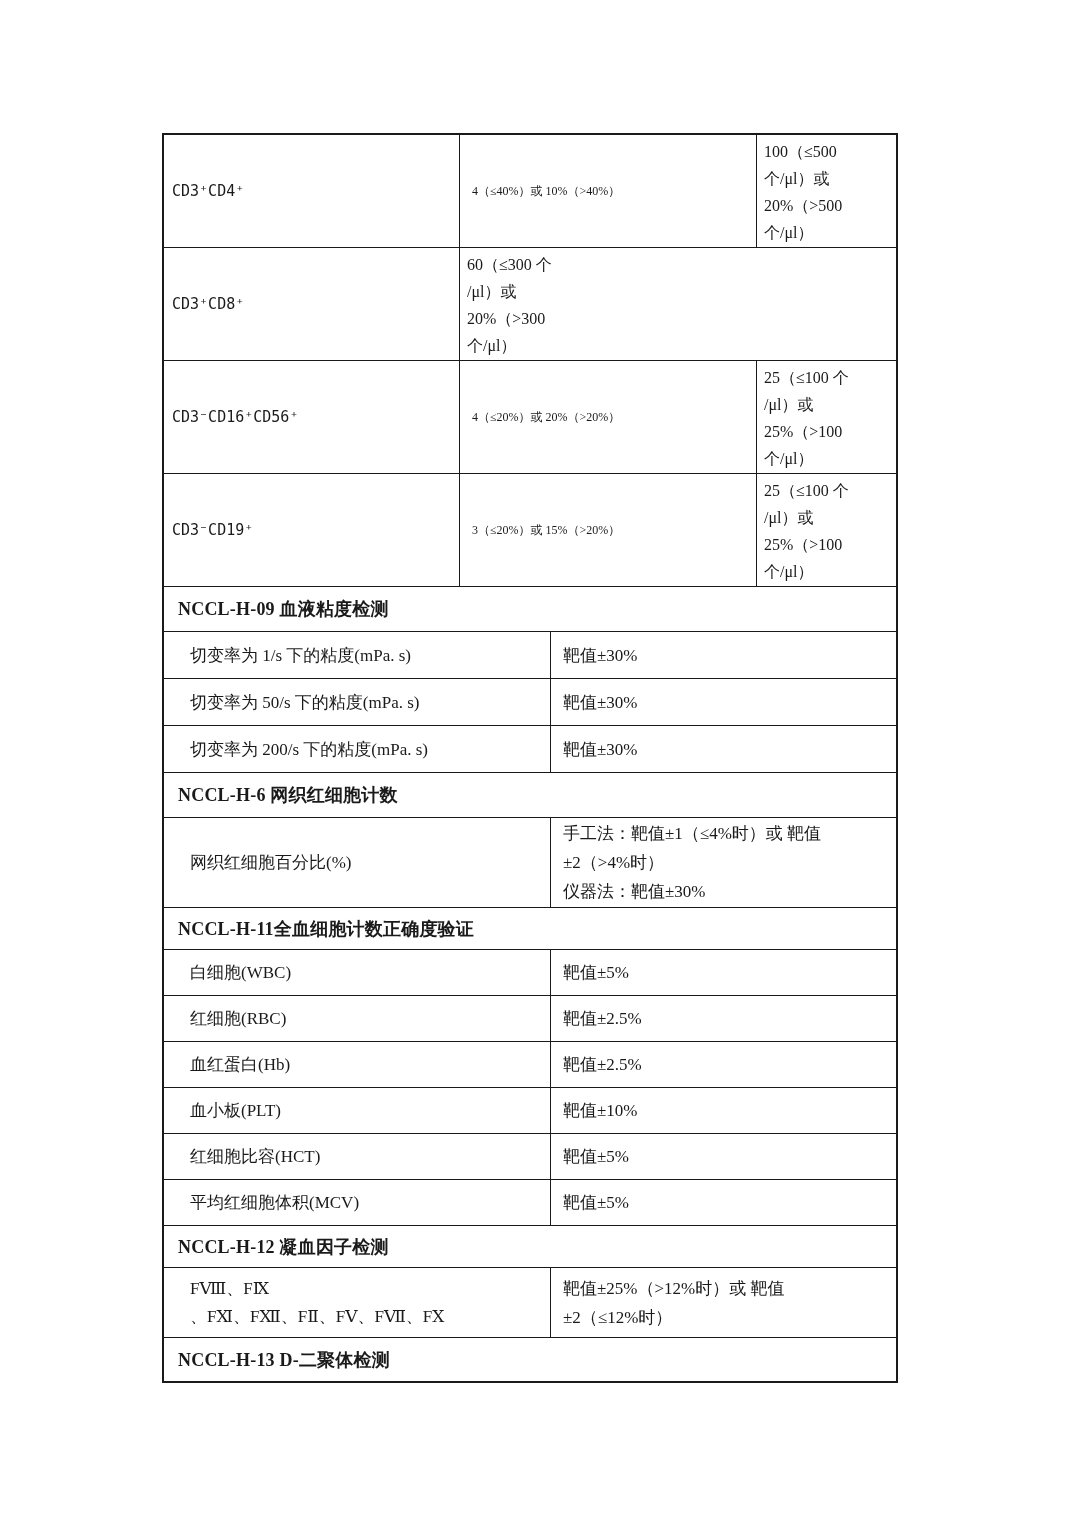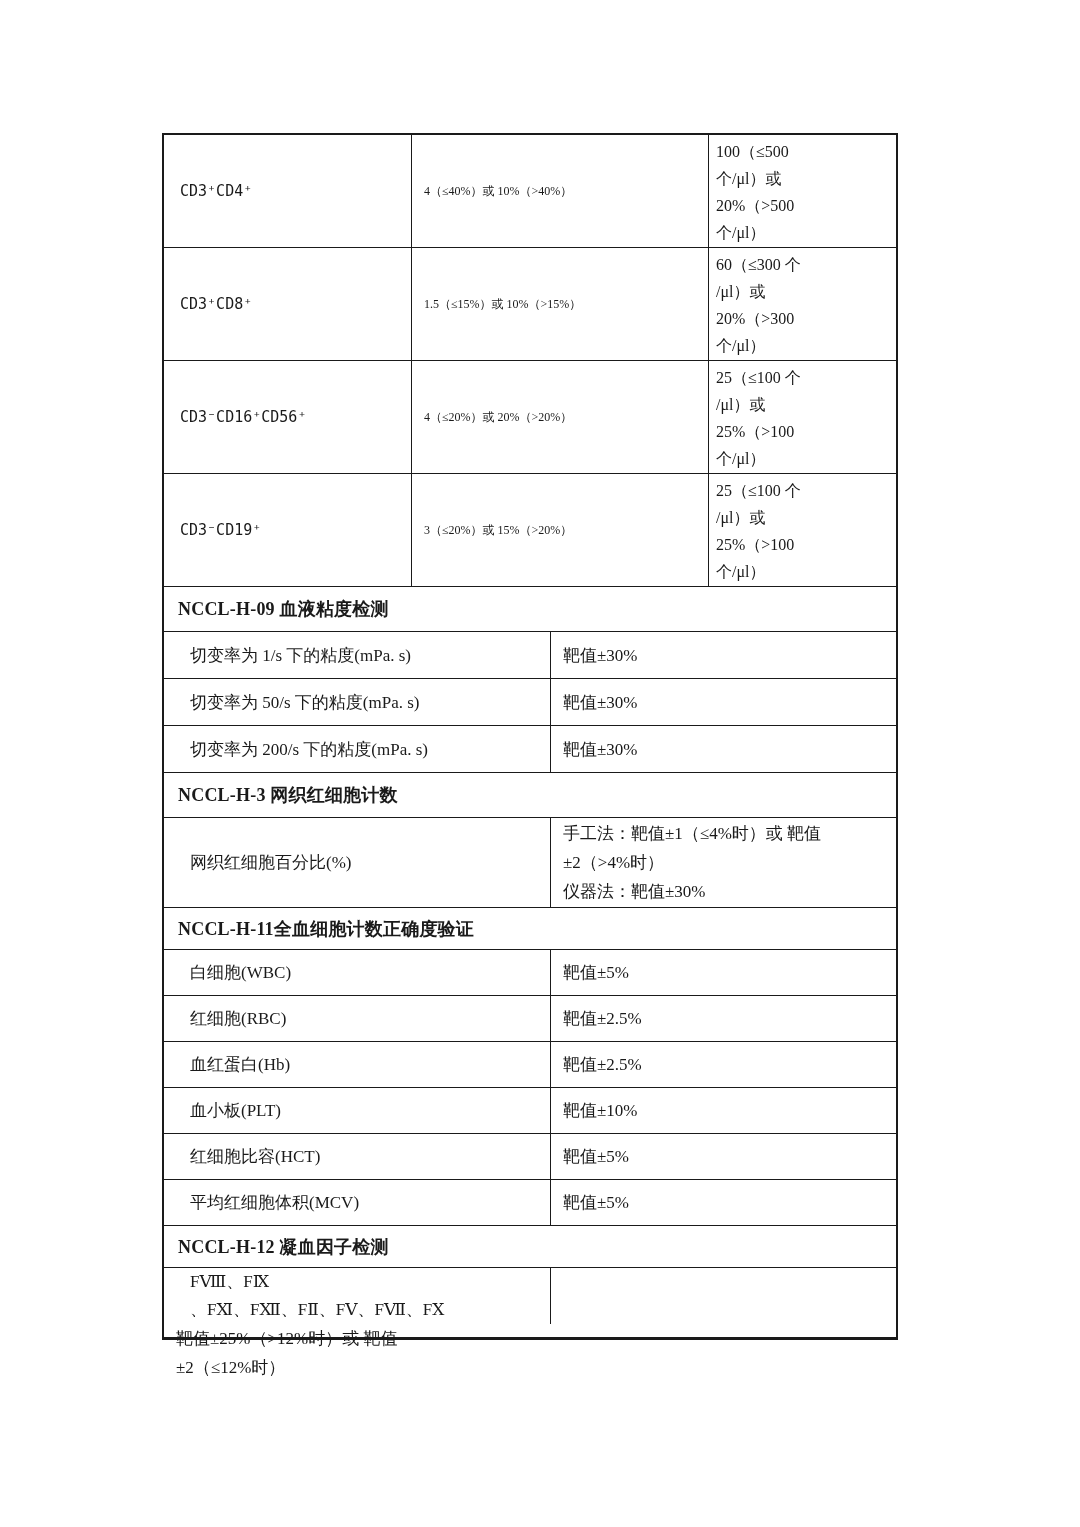--- a/index.html
+++ b/index.html
@@ -17,22 +17,22 @@
     width:736px;
     border:2px solid #1a1a1a;
     box-sizing:border-box;
     background:#ffffff;
   }
   .tbl *{box-sizing:border-box;}
 
   
   .rowA{display:flex;height:113px;border-bottom:1px solid #1a1a1a;}
   .rowA .c1{
-    width:248px;border-right:1px solid #1a1a1a;
-    display:flex;align-items:center;padding-left:16px;
+    width:296px;border-right:1px solid #1a1a1a;
+    display:flex;align-items:center;padding-left:8px;
     font-family:"DejaVu Sans Mono","Liberation Mono",monospace;
     font-size:15px;letter-spacing:0px;
   }
   .rowA .c2{
     width:297px;border-right:1px solid #1a1a1a;
     display:flex;align-items:center;padding-left:12px;
     font-size:12px;
   }
   .rowA .c3{
     flex:1;
@@ -53,41 +53,40 @@
 
   
   .row2{display:flex;border-bottom:1px solid #1a1a1a;font-size:17px;}
   .row2 .l{
     width:387px;border-right:1px solid #1a1a1a;
     display:flex;align-items:center;padding-left:26px;
   }
   .row2 .r{
     flex:1;display:flex;align-items:center;padding-left:12px;
   }
-  .r47{height:47px;} .r46{height:46px;} .r90{height:90px;} .r70{height:70px;flex-direction:column;}
+  .r47{height:47px;} .r46{height:46px;} .r90{height:90px;} .r70{height:70px;}
   .pre{white-space:pre-line;line-height:29px;}
   .row2 .l.pre{line-height:28px;}
 </style>
 </head>
 <body>
 
 <div class="page">
   <div class="tbl">
 
     <div class="rowA">
       <div class="c1">CD3⁺CD4⁺</div>
       <div class="c2">4（≤40%）或 10%（&gt;40%）</div>
       <div class="c3">100（≤500
 个/μl）或
 20%（&gt;500
 个/μl）</div>
     </div>
     <div class="rowA">
       <div class="c1">CD3⁺CD8⁺</div>
-      <div class="c2">1.5（≤15%）或 10%（&gt;15%）</div>
       <div class="c3">60（≤300 个
 /μl）或
 20%（&gt;300
 个/μl）</div>
     </div>
     <div class="rowA">
       <div class="c1">CD3⁻CD16⁺CD56⁺</div>
       <div class="c2">4（≤20%）或 20%（&gt;20%）</div>
       <div class="c3">25（≤100 个
 /μl）或
@@ -110,21 +109,21 @@
     </div>
     <div class="row2 r47">
       <div class="l">切变率为 50/s 下的粘度(mPa. s)</div>
       <div class="r">靶值±30%</div>
     </div>
     <div class="row2 r47">
       <div class="l">切变率为 200/s 下的粘度(mPa. s)</div>
       <div class="r">靶值±30%</div>
     </div>
 
-    <div class="hdr h45">NCCL-H-3 网织红细胞计数</div>
+    <div class="hdr h45">NCCL-H-6 网织红细胞计数</div>
     <div class="row2 r90">
       <div class="l">网织红细胞百分比(%)</div>
       <div class="r pre">手工法：靶值±1（≤4%时）或 靶值
 ±2（&gt;4%时）
 仪器法：靶值±30%</div>
     </div>
 
     <div class="hdr h42">NCCL-H-11全血细胞计数正确度验证</div>
     <div class="row2 r46">
       <div class="l">白细胞(WBC)</div>
@@ -152,15 +151,16 @@
     </div>
 
     <div class="hdr h42">NCCL-H-12 凝血因子检测</div>
     <div class="row2 r70">
       <div class="l pre">FⅧ、FⅨ
 、FⅪ、FⅫ、FⅡ、FⅤ、FⅦ、FⅩ</div>
       <div class="r pre">靶值±25%（&gt;12%时）或 靶值
 ±2（≤12%时）</div>
     </div>
 
+    <div class="hdr h43">NCCL-H-13 D-二聚体检测</div>
 
   </div>
 </div>
 
 </body></html>

